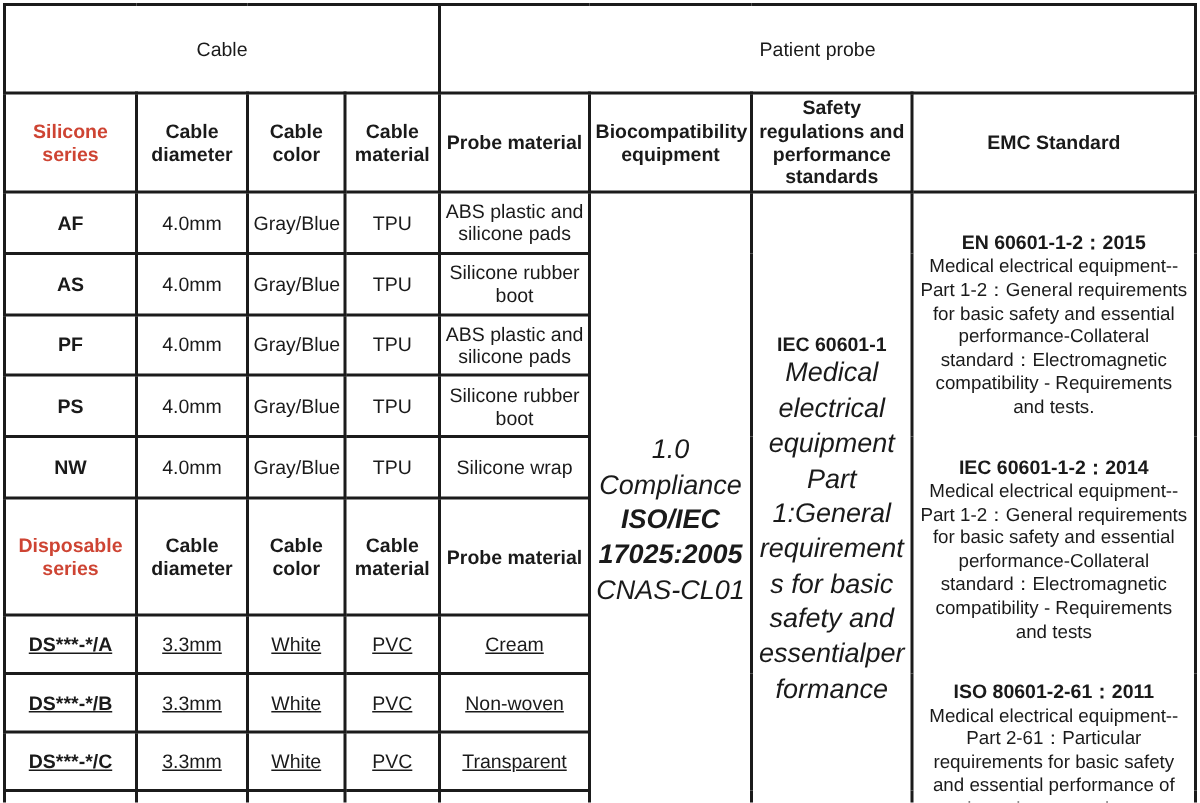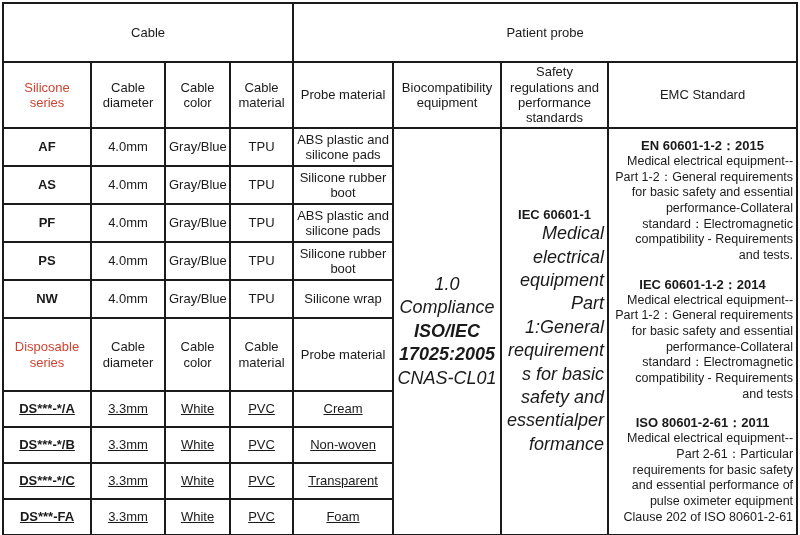--- a/index.html
+++ b/index.html
@@ -34,35 +34,35 @@
     overflow:hidden;
   }
   td.group-hd{
     background:var(--header-bg);
     font-weight:normal;
     font-size:22px;
     height:55px;
   }
   td.col-hd{
     background:var(--subheader-bg);
-    font-weight:normal;
+    font-weight:bold;
     font-size:13px;
     height:62px;
   }
   td.series-hd{color:var(--accent-red);}
   tr.data-row td{height:34px;}
   tr.data-row-sm td{height:32px;text-decoration:underline;}
   td.series-cell{font-weight:bold;border-radius:13px;}
   tr.disp-hd-row td{height:69px;}
   td.merged-center{vertical-align:middle;}
   td.merged-top{vertical-align:top;text-align:left;padding:2px 5px;}
   .bio-line{display:block;}
   .bold{font-weight:bold;}
-  .pre{white-space:pre-line;overflow-wrap:break-word;word-break:break-word;text-align:right;}
-  .emc-block{margin-bottom:13px;font-size:12.5px;line-height:1.25;}
+  .pre{white-space:pre-line;overflow-wrap:break-word;word-break:break-word;}
+  .emc-block{margin-bottom:13px;font-size:12.5px;line-height:1.25;margin-top:24px;}
   .emc-block:last-child{margin-bottom:0;}
   .emc-title{font-weight:bold;font-size:13px;}
   .safety-body,.bio-wrap{font-size:18px;line-height:1.3;font-style:italic;}
 </style>
 </head>
 <body>
 
 <table class="spec">
   <colgroup>
     <col style="width:88px">

